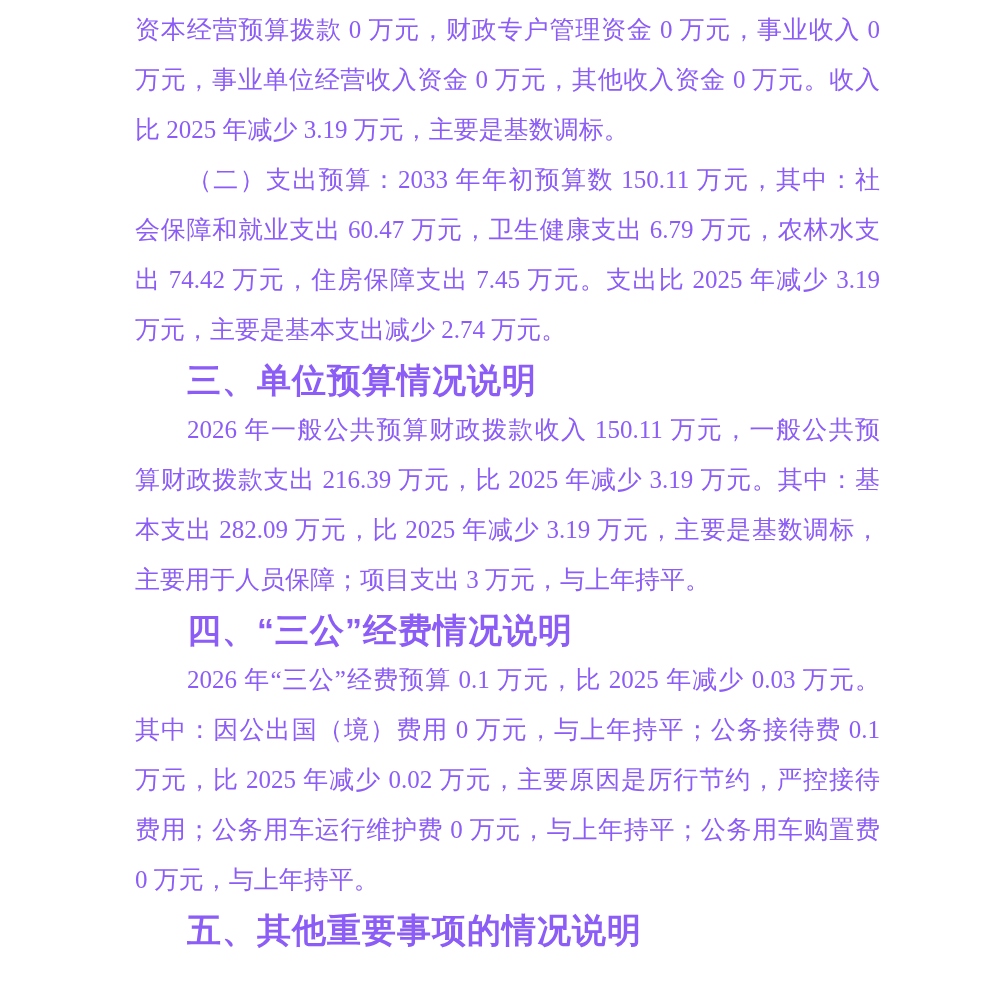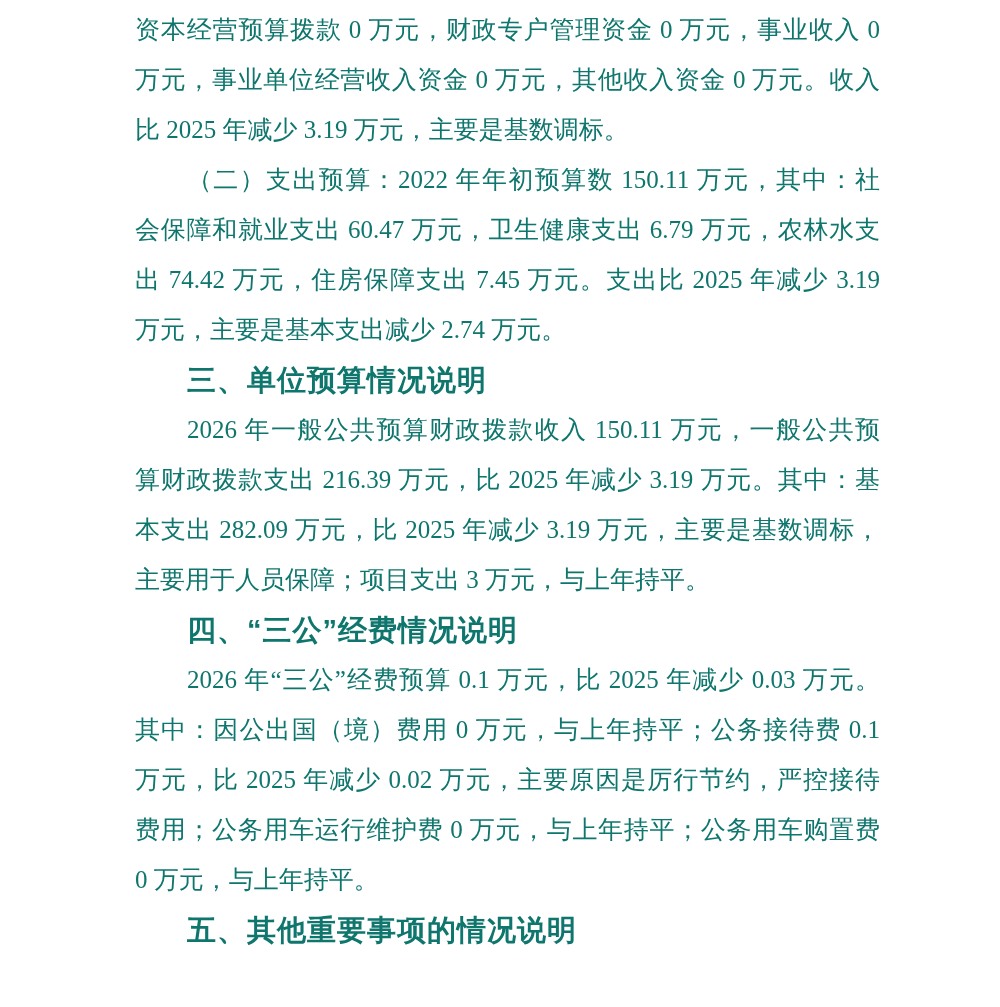--- a/index.html
+++ b/index.html
@@ -21,50 +21,50 @@
   }
   .textblock {
     width: 745px;
   }
   .line {
     box-sizing: border-box;
     width: 745px;
     height: 50px;
     line-height: 50px;
     font-size: 25px;
-    color: #0f766e;
+    color: #8b5cf6;
     font-family: "Liberation Serif", "DejaVu Serif", serif;
     white-space: nowrap;
     overflow: visible;
     text-align: left;
   }
   .line.fill {
     white-space: nowrap;
     text-align: justify;
     text-align-last: justify;
   }
   .line.indent {
     padding-left: 52px;
   }
   .line.heading {
     font-family: "Liberation Sans", "DejaVu Sans", sans-serif;
     font-weight: bold;
-    font-size: 29px;
+    font-size: 34px;
     letter-spacing: 1px;
   }
 </style>
 </head>
 <body>
 
 <main class="page">
   <div class="textblock" id="textblock">
       <div class="line fill">资本经营预算拨款 0 万元，财政专户管理资金 0 万元，事业收入 0</div>
       <div class="line fill">万元，事业单位经营收入资金 0 万元，其他收入资金 0 万元。收入</div>
       <div class="line">比 2025 年减少 3.19 万元，主要是基数调标。</div>
-      <div class="line indent fill">（二）支出预算：2022 年年初预算数 150.11 万元，其中：社</div>
+      <div class="line indent fill">（二）支出预算：2033 年年初预算数 150.11 万元，其中：社</div>
       <div class="line fill">会保障和就业支出 60.47 万元，卫生健康支出 6.79 万元，农林水支</div>
       <div class="line fill">出 74.42 万元，住房保障支出 7.45 万元。支出比 2025 年减少 3.19</div>
       <div class="line">万元，主要是基本支出减少 2.74 万元。</div>
       <div class="line heading indent">三、单位预算情况说明</div>
       <div class="line indent fill">2026 年一般公共预算财政拨款收入 150.11 万元，一般公共预</div>
       <div class="line fill">算财政拨款支出 216.39 万元，比 2025 年减少 3.19 万元。其中：基</div>
       <div class="line fill">本支出 282.09 万元，比 2025 年减少 3.19 万元，主要是基数调标，</div>
       <div class="line">主要用于人员保障；项目支出 3 万元，与上年持平。</div>
       <div class="line heading indent">四、“三公”经费情况说明</div>
       <div class="line indent fill">2026 年“三公”经费预算 0.1 万元，比 2025 年减少 0.03 万元。</div>

